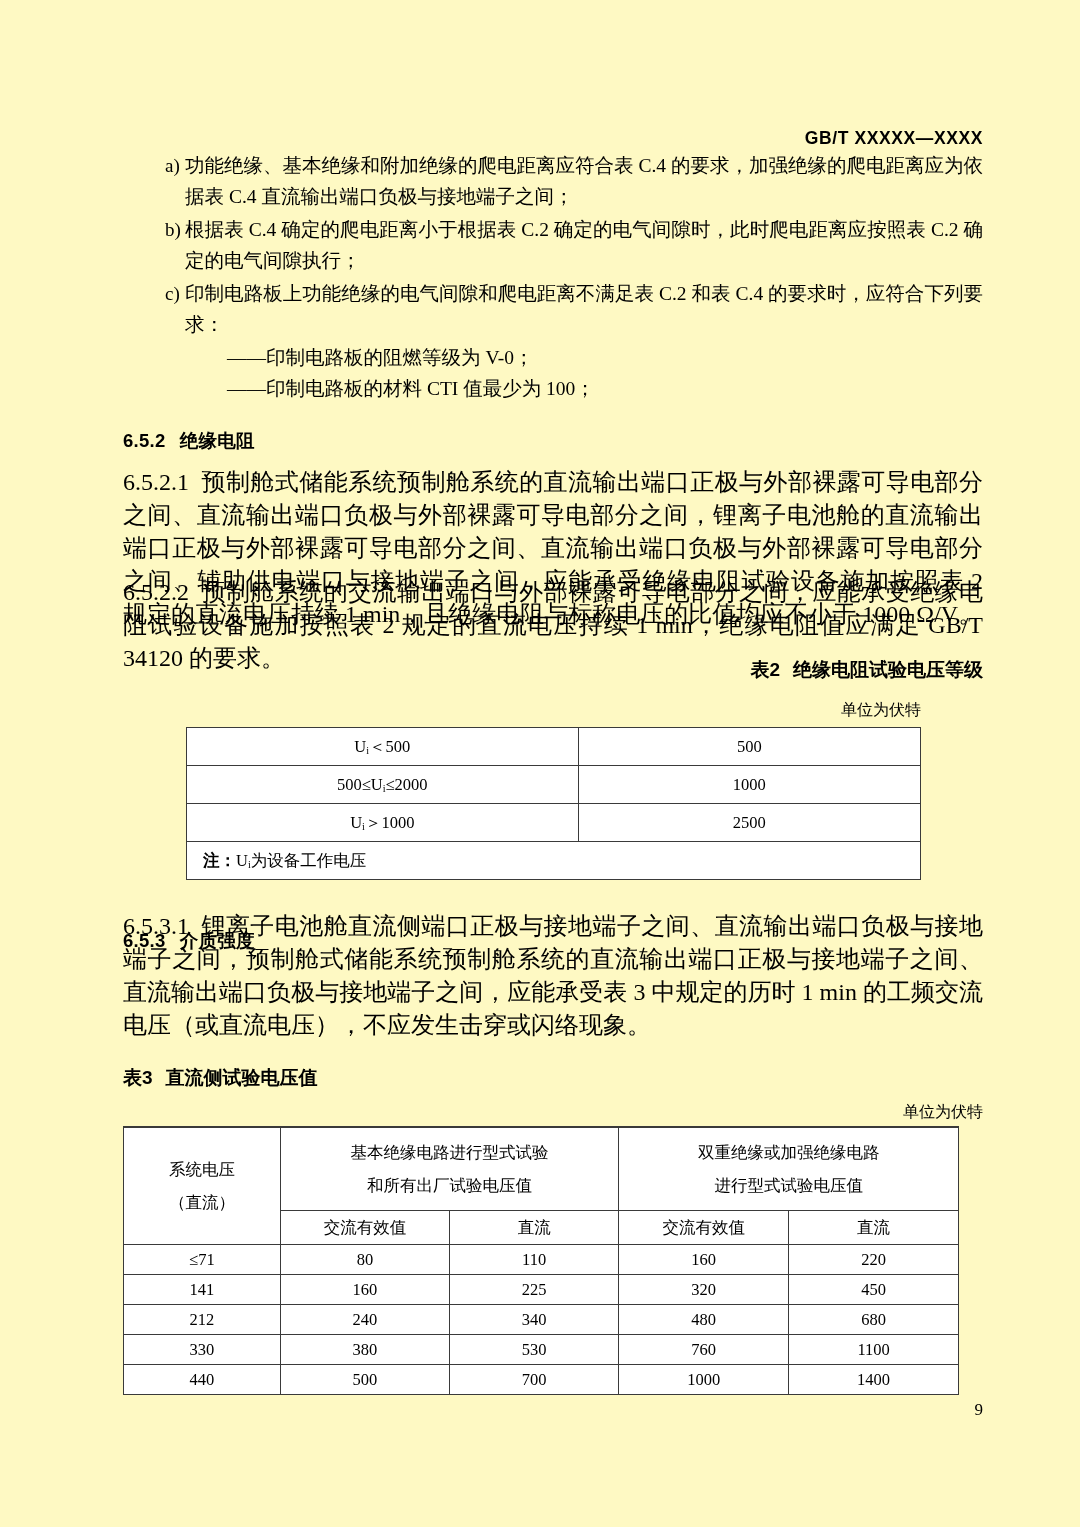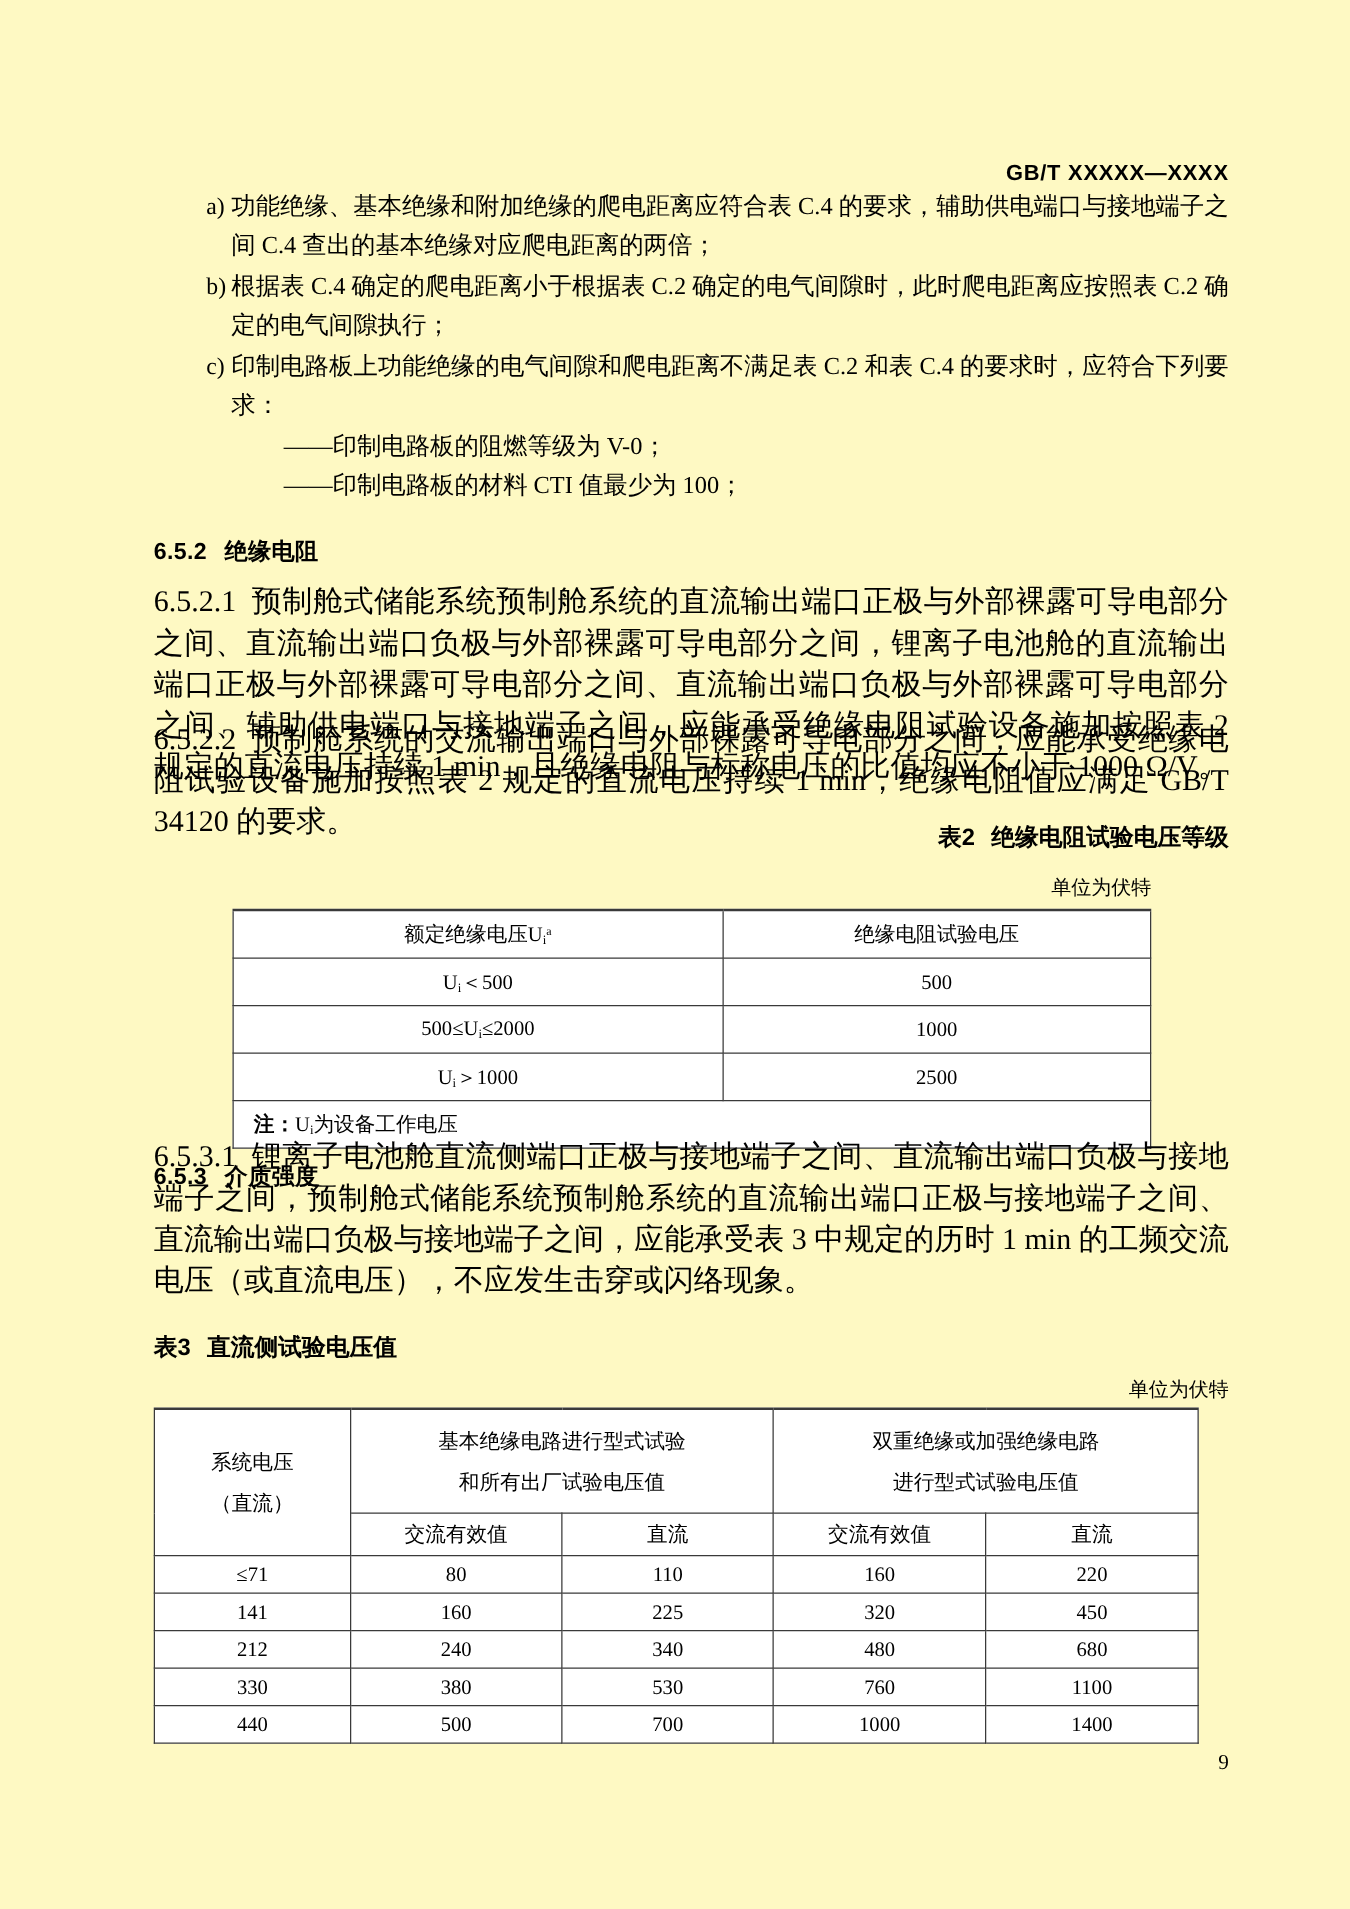--- a/index.html
+++ b/index.html
@@ -170,21 +170,21 @@
 
 <div class="page">
   <div class="content">
 
     <div class="std-header">GB/T  XXXXX—XXXX</div>
 
     <div class="list-block">
 
       <div class="li-row">
         <div class="li-marker">a)</div>
-        <div class="li-text">功能绝缘、基本绝缘和附加绝缘的爬电距离应符合表 C.4 的要求，辅助供电端口与接地端子之间 C.4 查出的基本绝缘对应爬电距离的两倍；</div>
+        <div class="li-text">功能绝缘、基本绝缘和附加绝缘的爬电距离应符合表 C.4 的要求，加强绝缘的爬电距离应为依据表 C.4 直流输出端口负极与接地端子之间；</div>
       </div>
 
       <div class="li-row">
         <div class="li-marker">b)</div>
         <div class="li-text">根据表 C.4 确定的爬电距离小于根据表 C.2 确定的电气间隙时，此时爬电距离应按照表 C.2 确定的电气间隙执行；</div>
       </div>
 
       <div class="li-row">
         <div class="li-marker">c)</div>
         <div class="li-text">印制电路板上功能绝缘的电气间隙和爬电距离不满足表 C.2 和表 C.4 的要求时，应符合下列要求：</div>
@@ -206,24 +206,20 @@
       <span class="pnum">6.5.2.2</span><span>预制舱系统的交流输出端口与外部裸露可导电部分之间，应能承受绝缘电阻试验设备施加按照表 2 规定的直流电压持续 1 min，绝缘电阻值应满足 GB/T 34120 的要求。</span>
     </div>
 
     <div class="tbl-caption" style="left:0; top:657px; width:860px; text-align:right;">
       <span>表2</span><span class="gap"></span><span>绝缘电阻试验电压等级</span>
     </div>
     <div class="tbl-unit" style="left:586px; top:700px; width:212px; text-align:right;">单位为伏特</div>
 
     <table class="doc-tbl" id="table2">
       <tbody>
-        <tr>
-          <td class="c1 outer-top"><span>额定绝缘电压U</span><sub>i</sub><sup>a</sup></td>
-          <td class="c2 outer-top">绝缘电阻试验电压</td>
-        </tr>
 
         <tr>
           <td class="c1"><span></span>U<sub>i</sub><span>＜500</span></td>
           <td class="c2">500</td>
         </tr>
 
         <tr>
           <td class="c1"><span>500≤</span>U<sub>i</sub><span>≤2000</span></td>
           <td class="c2">1000</td>
         </tr>

